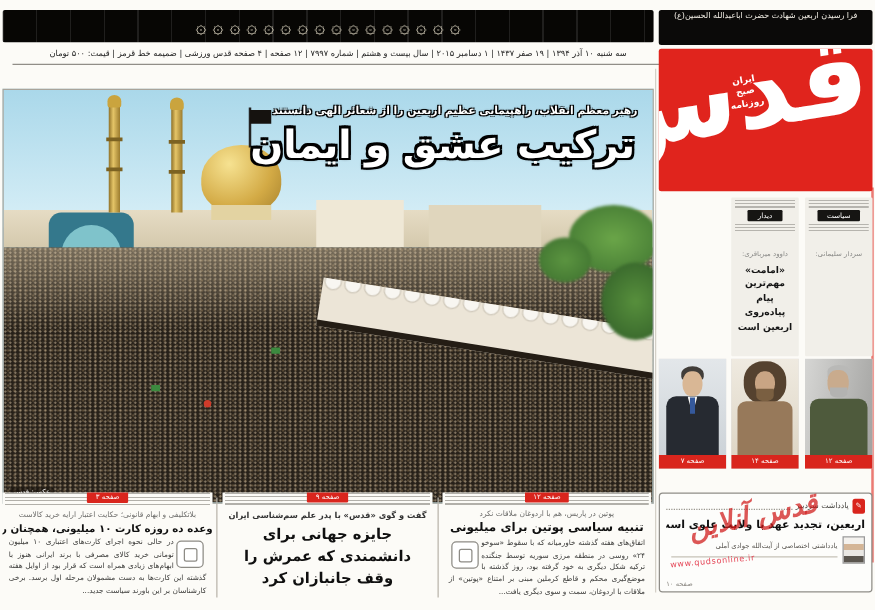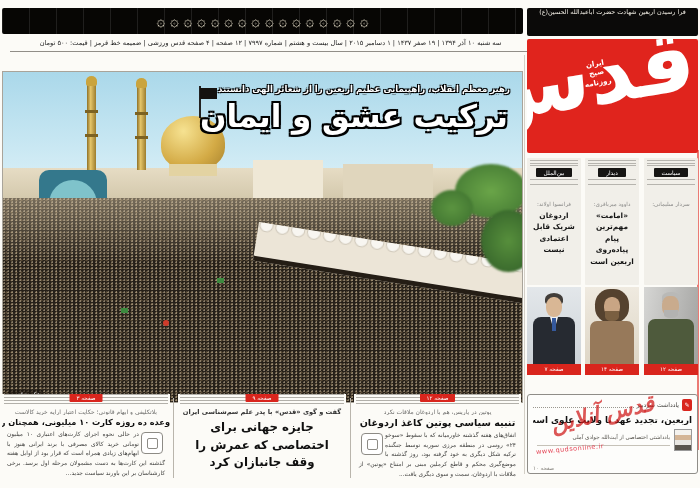--- a/index.html
+++ b/index.html
@@ -203,27 +203,20 @@
     <div class="card-hash"></div>
     <div class="card-kicker">سردار سلیمانی:</div>
   </div>
   <div class="col-card cc2">
     <div class="card-hash"></div>
     <span class="card-tab">دیدار</span>
     <div class="card-hash"></div>
     <div class="card-kicker">داوود میرباقری:</div>
     <div class="card-headline">«امامت» مهم‌ترین پیام پیاده‌روی اربعین است</div>
   </div>
-  <div class="col-card cc3">
-    <div class="card-hash"></div>
-    <span class="card-tab">بین‌الملل</span>
-    <div class="card-hash"></div>
-    <div class="card-kicker">فرانسوا اولاند:</div>
-    <div class="card-headline">اردوغان شریک قابل اعتمادی نیست</div>
-  </div>
 
   <div class="portrait pp1 po-soleimani">
     <div class="pp">
       <div class="p-hair"></div>
         <div class="p-face"></div>
         <div class="p-beard"></div>
         <div class="p-body"></div>
     </div>
     <div class="pstrip">صفحه ۱۲</div>
   </div>
@@ -261,35 +254,35 @@
     <div class="en-page">صفحه ۱۰</div>
     <div class="en-wm1">قدس آنلاین</div>
     <div class="en-wm2">www.qudsonline.ir</div>
   </div>
 
   <div class="bbox bx-putin">
     <div class="hashes">
       <span class="ptab">صفحه ۱۲</span>
     </div>
     <div class="kick">پوتین در پاریس، هم با اردوغان ملاقات نکرد</div>
-    <div class="head">تنبیه سیاسی پوتین کاغذ اردوغان</div>
+    <div class="head">تنبیه سیاسی پوتین برای میلیونی</div>
     <div class="body-txt">
       <span class="qr fl">
           <i></i>
         </span>
       <span>اتفاق‌های هفته گذشته خاورمیانه که با سقوط «سوخو ۲۴» روسی در منطقه مرزی سوریه توسط جنگنده ترکیه شکل دیگری به خود گرفته بود، روز گذشته با موضع‌گیری محکم و قاطع کرملین مبنی بر امتناع «پوتین» از ملاقات با اردوغان، سمت و سوی دیگری یافت...</span>
     </div>
   </div>
 
   <div class="bbox bx-prize">
     <div class="hashes">
       <span class="ptab">صفحه ۹</span>
     </div>
     <div class="kick">گفت و گوی «قدس» با پدر علم سم‌شناسی ایران</div>
-    <div class="head">جایزه جهانی برای اختصاصی که عمرش را وقف جانبازان کرد</div>
+    <div class="head">جایزه جهانی برای دانشمندی که عمرش را وقف جانبازان کرد</div>
   </div>
 
   <div class="bbox bx-card">
     <div class="hashes">
       <span class="ptab">صفحه ۳</span>
     </div>
     <div class="kick">بلاتکلیفی و ابهام قانونی؛ حکایت اعتبار ارایه خرید کالاست</div>
     <div class="head">وعده ده روزه کارت ۱۰ میلیونی، همچنان روی کاغذ</div>
     <div class="body-txt">
       <span class="qr fr">

